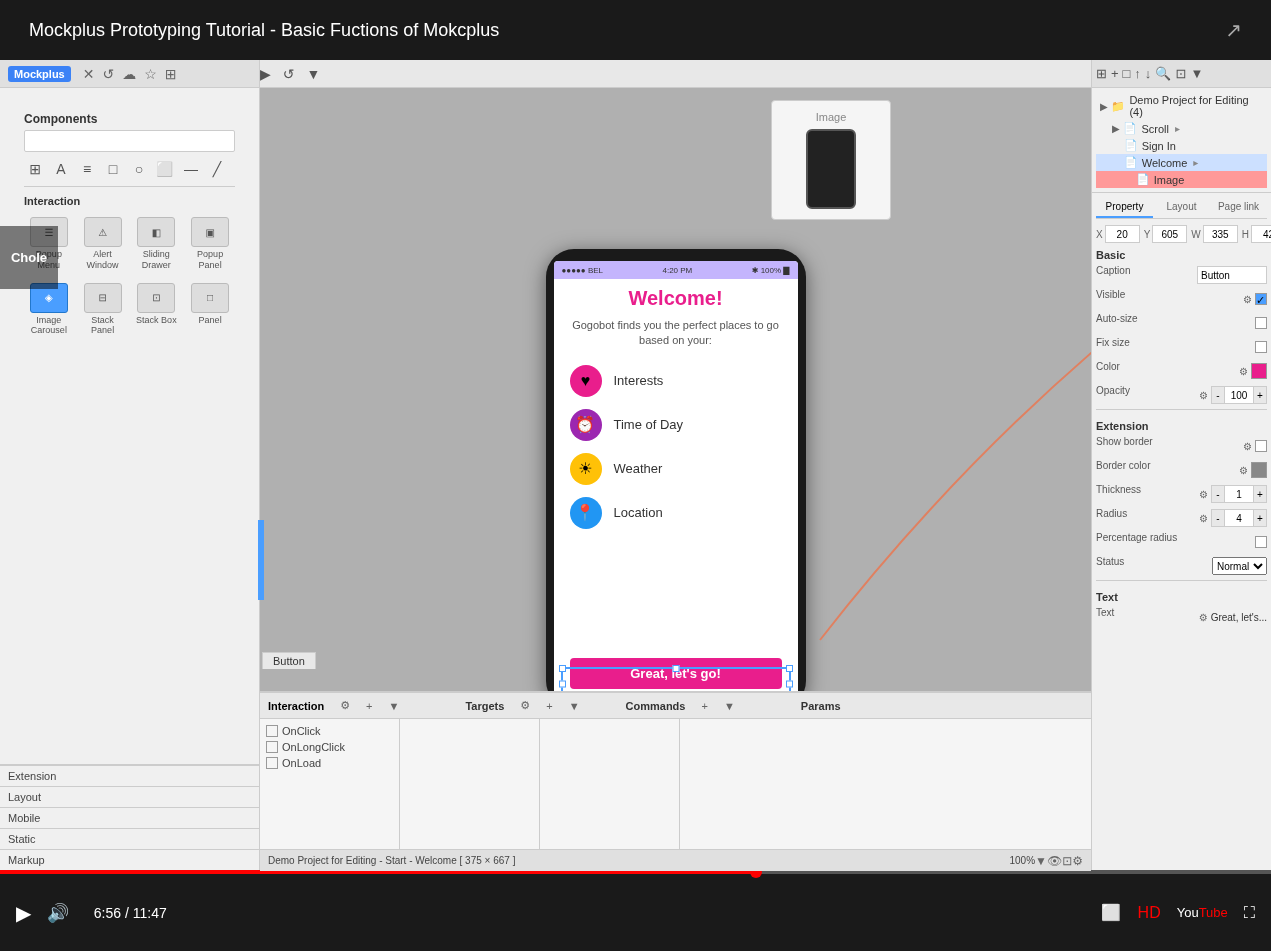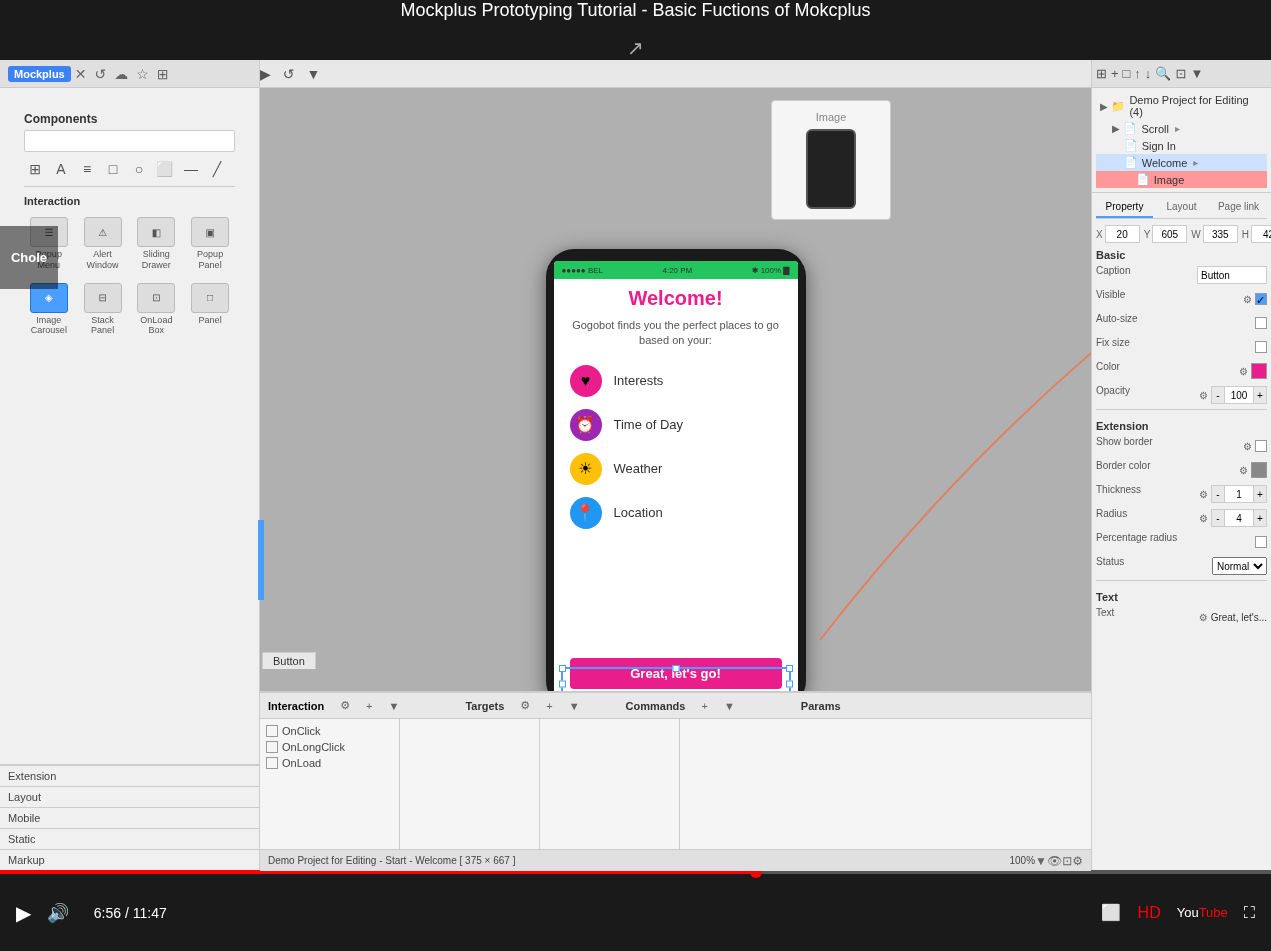--- a/index.html
+++ b/index.html
@@ -7,21 +7,20 @@
 
     
     #top-bar {
       width: 100%;
       height: 60px;
       background: #1a1a1a;
       display: flex;
       align-items: center;
       padding: 0 29px;
       position: relative;
-      flex-direction: column;
     }
     #video-title {
       color: #fff;
       font-size: 18px;
       font-weight: 400;
       flex: 1;
     }
     #share-icon {
       color: #aaa;
       font-size: 20px;
@@ -54,20 +53,21 @@
       padding: 0 8px;
       border-bottom: 1px solid #ccc;
     }
     #mockplus-logo {
       background: #3b82f6;
       color: #fff;
       font-size: 11px;
       font-weight: bold;
       padding: 2px 6px;
       border-radius: 3px;
+      margin-right: 8px;
     }
     .top-icon { color: #666; font-size: 14px; margin: 0 4px; cursor: pointer; }
 
     #components-panel {
       padding: 24px;
       flex: 1;
       overflow: hidden;
     }
     #components-title {
       font-size: 12px;
@@ -214,21 +214,21 @@
     #phone-screen {
       flex: 1;
       background: #fff;
       border-radius: 4px;
       overflow: hidden;
       display: flex;
       flex-direction: column;
     }
     #phone-status-bar {
       height: 18px;
-      background: #22c55e;
+      background: #c4b5fd;
       display: flex;
       align-items: center;
       justify-content: space-between;
       padding: 0 8px;
       font-size: 8px;
       color: #333;
     }
     #phone-content {
       flex: 1;
       padding: 8px 16px;
@@ -699,21 +699,21 @@
         <div class="comp-item">
           <div class="comp-icon active">◈</div>
           <span class="comp-label">Image Carousel</span>
         </div>
         <div class="comp-item">
           <div class="comp-icon">⊟</div>
           <span class="comp-label">Stack Panel</span>
         </div>
         <div class="comp-item">
           <div class="comp-icon">⊡</div>
-          <span class="comp-label">OnLoad Box</span>
+          <span class="comp-label">Stack Box</span>
         </div>
         <div class="comp-item">
           <div class="comp-icon">□</div>
           <span class="comp-label">Panel</span>
         </div>
       </div>
     </div>
     <div id="left-sidebar-bottom">
       <div class="sidebar-section">Extension</div>
       <div class="sidebar-section">Layout</div>

